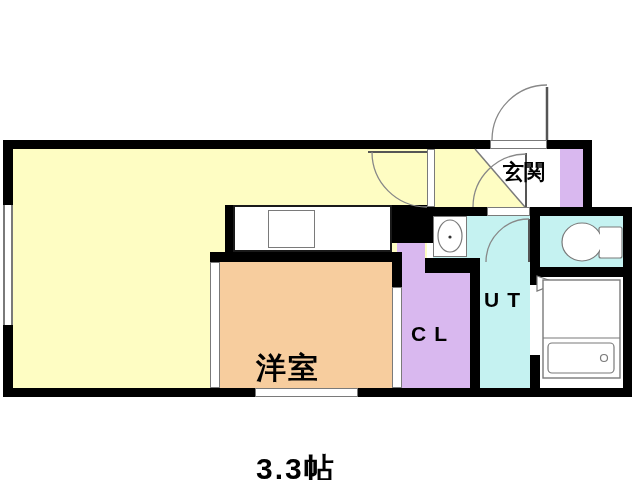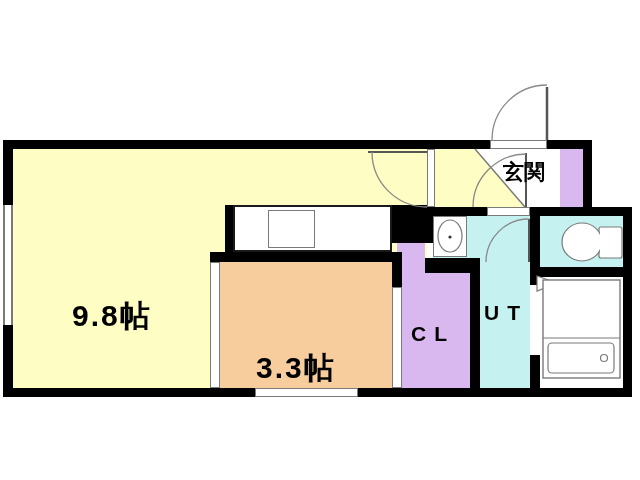--- a/index.html
+++ b/index.html
@@ -98,22 +98,22 @@
 
     <polygon points="537,276 557,283 537,291" fill="#fff" stroke="#7a7a7a" stroke-width="1.2"></polygon>
 
     <rect x="543" y="280" width="77" height="98" fill="#fff" stroke="#7a7a7a" stroke-width="1.4"></rect>
     <line x1="543" y1="338" x2="620" y2="338" stroke="#7a7a7a" stroke-width="1.2"></line>
     <rect x="548" y="343" width="66" height="30" rx="4" fill="#fff" stroke="#7a7a7a" stroke-width="1.2"></rect>
     <circle cx="604" cy="358" r="3.5" fill="#fff" stroke="#7a7a7a" stroke-width="1.2"></circle>
   </svg>
 
   <div class="abs label label-room" style="left:72px;top:232px;">
-    <div>9.8帖</div>
   </div>
   <div class="abs label label-room" style="left:256px;top:284px;">
+    <div>洋室</div>
     <div>3.3帖</div>
   </div>
   <div class="abs label label-small" style="left:503px;top:160px;text-align:right;">玄関</div>
-  <div class="abs label label-latin" style="left:484px;top:301px;">UT</div>
+  <div class="abs label label-latin" style="left:484px;top:288px;">UT</div>
   <div class="abs label label-latin" style="left:411px;top:322px;">CL</div>
 
 </div>
 
 </body></html>

